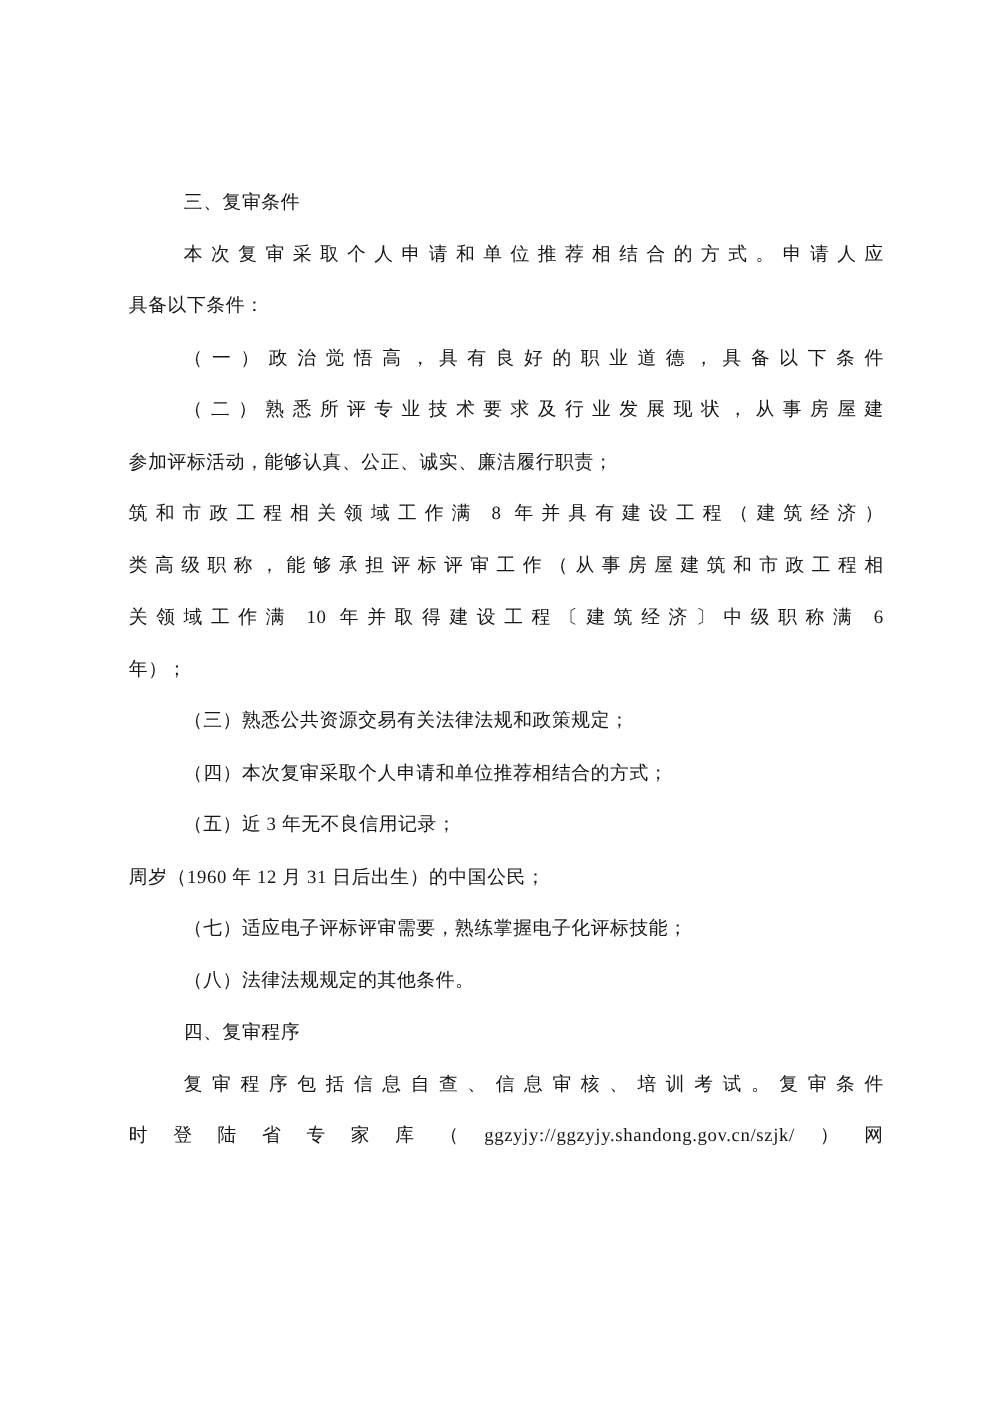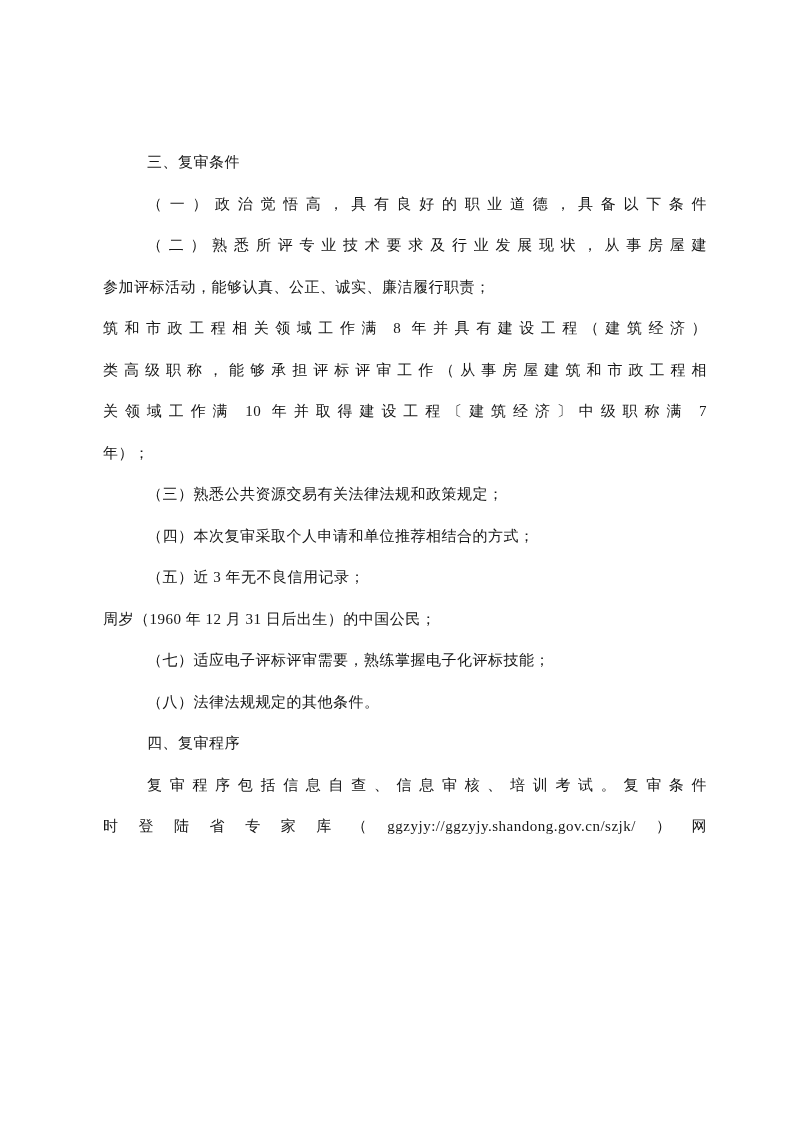--- a/index.html
+++ b/index.html
@@ -39,26 +39,28 @@
   .line.head {
     font-weight: normal; 
   }
 </style>
 </head>
 <body>
 
 <div class="page">
   <div class="doc" id="doc">
       <div class="line ind head">三、复审条件</div>
+      <div class="line just ind">本次复审采取个人申请和单位推荐相结合的方式。申请人应</div>
+      <div class="line">具备以下条件：</div>
       <div class="line just ind">（一）政治觉悟高，具有良好的职业道德，具备以下条件</div>
       <div class="line just ind">（二）熟悉所评专业技术要求及行业发展现状，从事房屋建</div>
       <div class="line">参加评标活动，能够认真、公正、诚实、廉洁履行职责；</div>
       <div class="line just">筑和市政工程相关领域工作满 8 年并具有建设工程（建筑经济）</div>
       <div class="line just">类高级职称，能够承担评标评审工作（从事房屋建筑和市政工程相</div>
-      <div class="line just">关领域工作满 10 年并取得建设工程〔建筑经济〕中级职称满 7</div>
+      <div class="line just">关领域工作满 10 年并取得建设工程〔建筑经济〕中级职称满 6</div>
       <div class="line">年）；</div>
       <div class="line ind">（三）熟悉公共资源交易有关法律法规和政策规定；</div>
       <div class="line ind">（四）本次复审采取个人申请和单位推荐相结合的方式；</div>
       <div class="line ind">（五）近 3 年无不良信用记录；</div>
       <div class="line">周岁（1960 年 12 月 31 日后出生）的中国公民；</div>
       <div class="line ind">（七）适应电子评标评审需要，熟练掌握电子化评标技能；</div>
       <div class="line ind">（八）法律法规规定的其他条件。</div>
       <div class="line ind head">四、复审程序</div>
       <div class="line just ind">复审程序包括信息自查、信息审核、培训考试。复审条件</div>
       <div class="line just">时登陆省专家库（ggzyjy://ggzyjy.shandong.gov.cn/szjk/）网</div>

